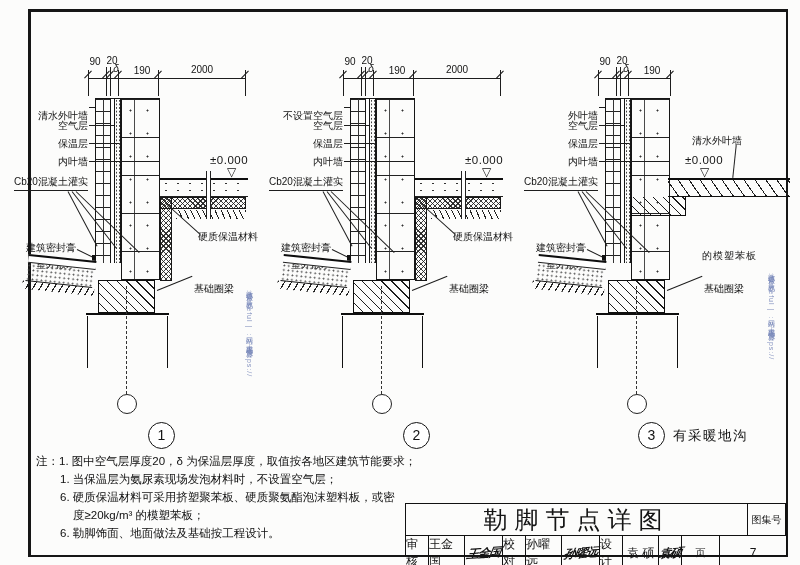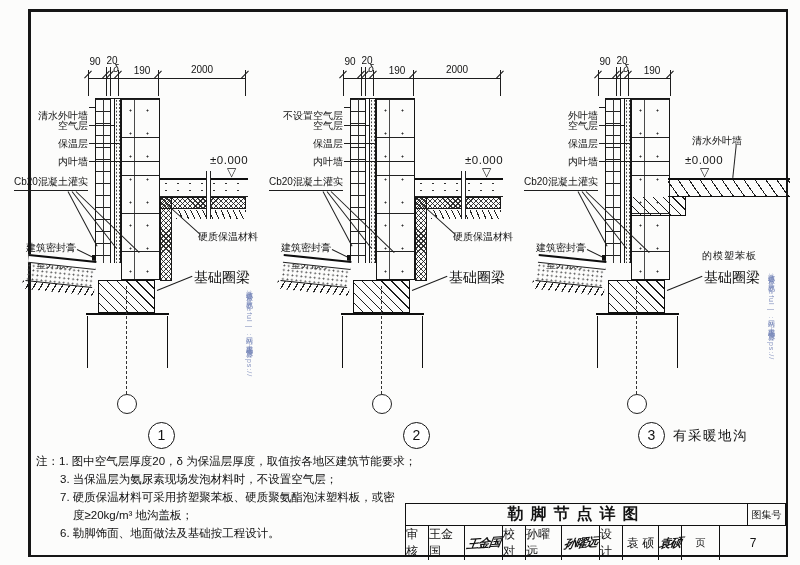--- a/index.html
+++ b/index.html
@@ -90,21 +90,21 @@
      border-top:2px solid #0e0e0e;border-bottom:1px solid #222;transform:rotate(6deg);transform-origin:right center}
   .apronbase{position:absolute;left:-4px;top:220px;width:67px;height:17px;
      background:radial-gradient(circle,#444 0.8px,transparent 1px);background-size:4.5px 4.5px;
      border-bottom:1.5px solid #161616;transform:rotate(6deg);transform-origin:right center}
   .soil{position:absolute;left:-8px;top:238px;width:72px;height:8px;
      background:repeating-linear-gradient(115deg,#222 0 1.2px,transparent 1.2px 6px);
      transform:rotate(6deg);transform-origin:right center}
 
   .rigidlbl{position:absolute;left:168px;top:180px;font-size:10px;white-space:nowrap}
   .ld-rigid{left:137px;top:154px;width:45px;transform:rotate(42deg)}
-  .beamlbl{position:absolute;left:164px;top:219px;font-size:14px;white-space:nowrap}
+  .beamlbl{position:absolute;left:164px;top:232px;font-size:10px;white-space:nowrap}
   .ld-beam{left:127px;top:240px;width:38px;transform:rotate(-22deg)}
 
   .beam{position:absolute;left:68px;top:230px;width:57px;height:33px;box-sizing:border-box;border:1.5px solid #0e0e0e;
      background:repeating-linear-gradient(45deg,transparent 0 6px,#1c1c1c 6px 7px)}
   .beambase{position:absolute;left:56px;top:263px;width:83px;height:0;border-top:2.5px solid #0e0e0e}
   .fndL{position:absolute;left:57px;top:266px;height:52px;width:0;border-left:1.5px solid #111}
   .fndR{position:absolute;left:137px;top:266px;height:52px;width:0;border-left:1.5px solid #111}
   .cline{position:absolute;left:96px;top:236px;height:108px;width:0;border-left:1px dashed #333}
   .smallcirc{position:absolute;left:87px;top:344px;width:18px;height:18px;border:1.2px solid #222;border-radius:50%;background:#fff}
   .numcirc{position:absolute;top:372px;width:27px;height:27px;box-sizing:border-box;border:1.5px solid #111;border-radius:50%;
@@ -134,21 +134,21 @@
   #notes div{white-space:nowrap}
   .nind{padding-left:24px}
   .nind2{padding-left:37px}
 
   
   #titleblock{position:absolute;left:405px;top:503px;width:382px;height:53px;box-sizing:border-box;
      border:1.5px solid #111;display:flex;flex-direction:column;background:#fcfcfb}
   .tb-top{display:flex;height:32px;border-bottom:1.5px solid #111;box-sizing:border-box}
   .tb-bot{display:flex;flex:1}
   .tb-cell{box-sizing:border-box;border-right:1px solid #111;display:flex;align-items:center;justify-content:center;overflow:visible}
-  .tb-title{flex:1;font-size:16px;font-weight:bold;letter-spacing:7px}
+  .tb-title{flex:1;font-size:24px;font-weight:normal;letter-spacing:7px}
   .tb-alabel{width:38px;font-size:10px}
   .tb-ano{width:66px;font-size:13px;letter-spacing:1px;border-right:none}
   .tb-s{font-size:12px}
   .w-lab{width:23px}.w-name{width:36px}.w-sig{width:38px}
   .tb-plabel{width:38px;font-size:10px}
   .tb-pno{width:66px;font-size:12px;border-right:none}
   .sig{font-family:"DejaVu Serif","Liberation Serif",serif;font-style:italic;font-weight:bold;
        font-size:12px;transform:skewX(-14deg) rotate(-4deg);letter-spacing:-1px;white-space:nowrap}
 </style>
 </head>
@@ -371,23 +371,23 @@
     <div class="smallcirc"></div>
     <div class="numcirc">3</div>
     <span class="caption">有采暖地沟</span>
   </div>
 
   <div class="wm" id="wm1">微信公众号: 教易useful | 网站: 大禹工程资源 https://</div>
   <div class="wm" id="wm2">微信公众号: 教易useful | 网站: 大禹工程资源 https://</div>
 
   <div id="notes">
     <div><span>注：</span><span>1. 图中空气层厚度20，δ 为保温层厚度，取值按各地区建筑节能要求；</span></div>
-    <div class="nind">3. 当保温层为氨尿素现场发泡材料时，不设置空气层；</div>
-    <div class="nind">7. 硬质保温材料可采用挤塑聚苯板、硬质聚氨酯泡沫塑料板，或密</div>
-    <div class="nind2">度≥20kg/m³ 地沟盖板；</div>
+    <div class="nind">1. 当保温层为氨尿素现场发泡材料时，不设置空气层；</div>
+    <div class="nind">6. 硬质保温材料可采用挤塑聚苯板、硬质聚氨酯泡沫塑料板，或密</div>
+    <div class="nind2">度≥20kg/m³ 的模塑苯板；</div>
     <div class="nind">6. 勒脚饰面、地面做法及基础按工程设计。</div>
   </div>
 
   <div id="titleblock">
     <div class="tb-top">
       <div class="tb-cell tb-title">勒脚节点详图</div>
       <div class="tb-cell tb-alabel">图集号</div>
     </div>
     <div class="tb-bot">
       <div class="tb-cell tb-s w-lab">审核</div>

